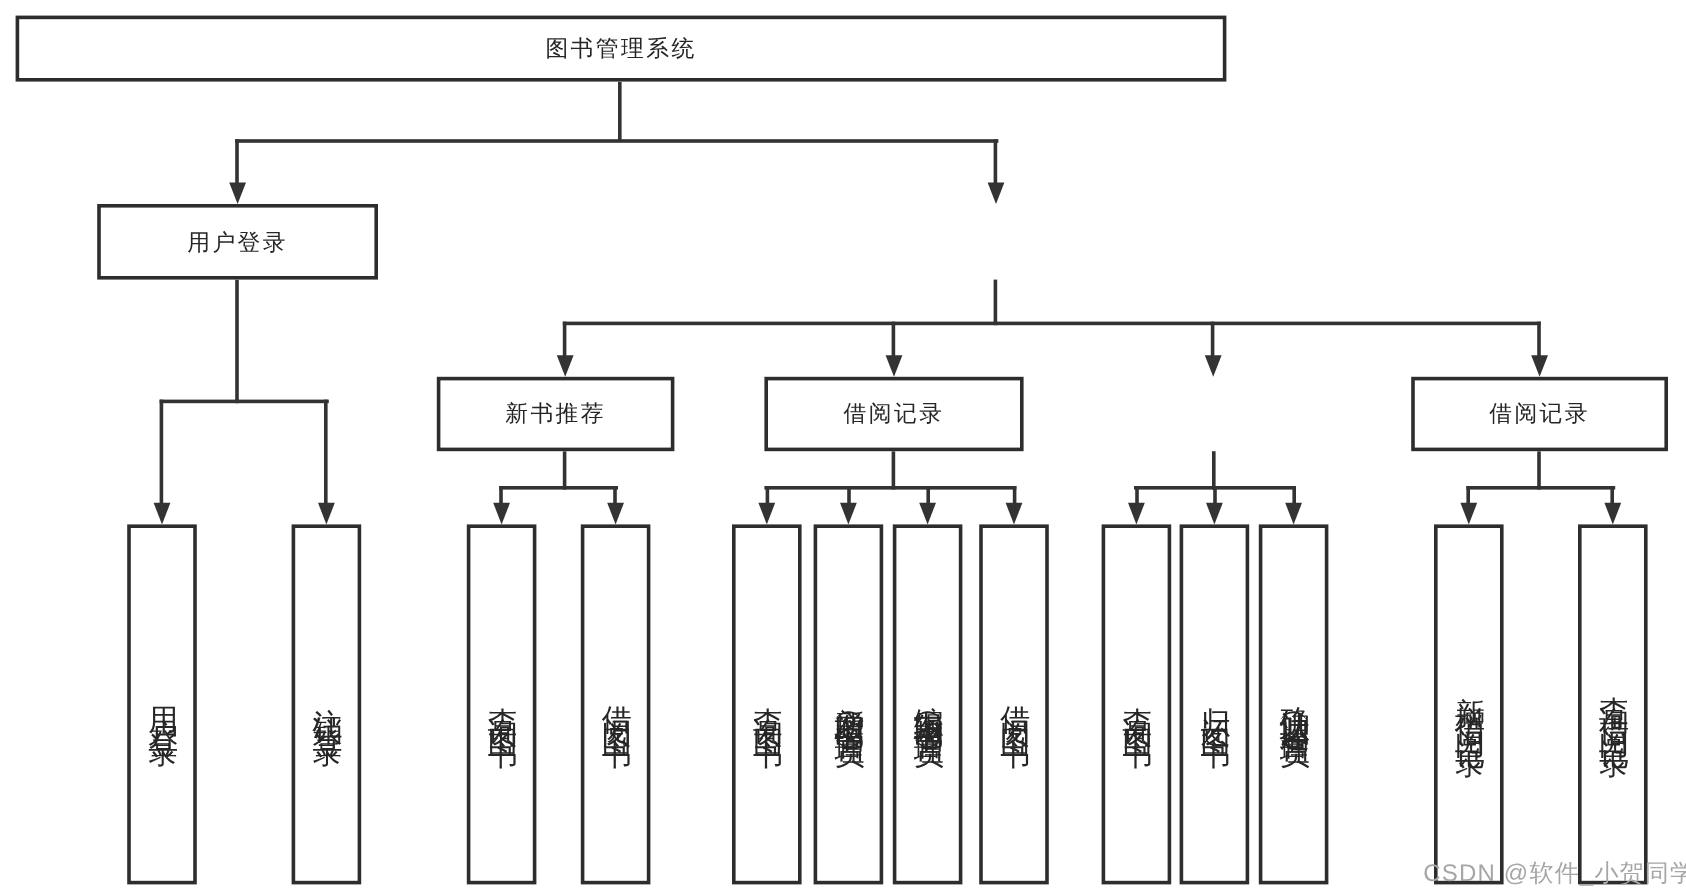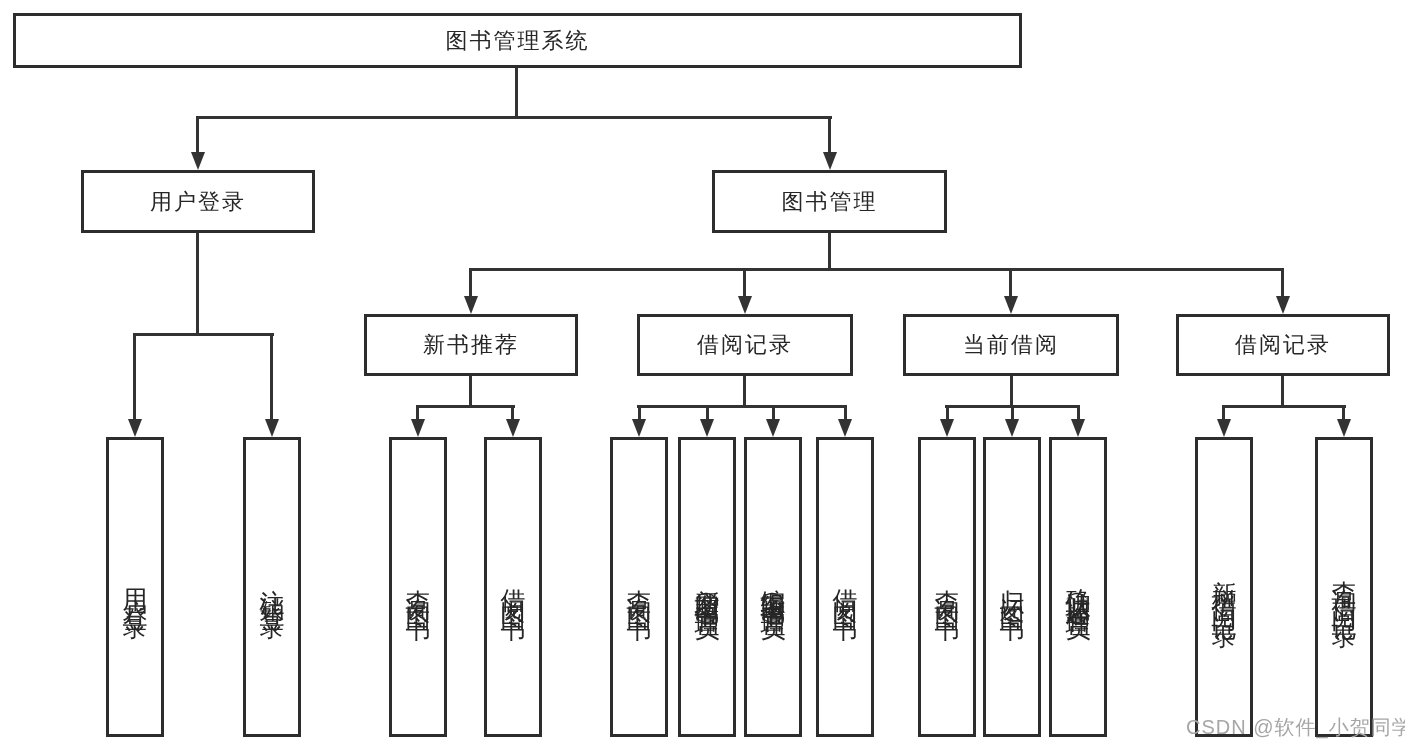--- a/index.html
+++ b/index.html
@@ -10,21 +10,21 @@
   }
   html,body{margin:0;padding:0;background:#ffffff;}
   .stage{
     position:relative;width:1405px;height:747px;background:#ffffff;overflow:hidden;
     font-family:"Liberation Sans","DejaVu Sans",sans-serif;color:var(--text);
   }
   .node{
     position:absolute;box-sizing:border-box;background:#ffffff;
     border:3px solid var(--box-border);
     display:flex;align-items:center;justify-content:center;
-    font-size:22px;letter-spacing:2px;white-space:nowrap;
+    font-size:19px;letter-spacing:2px;white-space:nowrap;
     z-index:2;
   }
   .leaf{font-size:25px;letter-spacing:0;}
   .vtxt{
     writing-mode:vertical-rl;
     letter-spacing:9px;
     line-height:1;
   }
   .vtxt.long{letter-spacing:4px;}
   .line{position:absolute;background:var(--line);z-index:1;}
@@ -50,50 +50,44 @@
   <div class="line" style="left:515px;top:68px;width:3px;height:50px"></div>
   <div class="line" style="left:196px;top:116px;width:636px;height:3px"></div>
   <div class="line" style="left:196px;top:116px;width:3px;height:38px"></div>
   <div class="line" style="left:828px;top:116px;width:3px;height:38px"></div>
   <div class="arrow" style="left:191px;top:152px"></div>
   <div class="arrow" style="left:823px;top:152px"></div>
 
   <div class="node" style="left:81px;top:170px;width:234px;height:63px">
     <span>用户登录</span>
   </div>
-  <div class="node" style="left:712px;top:170px;width:235px;height:63px">
-    <span>图书管理</span>
-  </div>
 
   <div class="line" style="left:196px;top:233px;width:3px;height:103px"></div>
   <div class="line" style="left:133px;top:333px;width:141px;height:3px"></div>
   <div class="line" style="left:133px;top:333px;width:3px;height:87px"></div>
   <div class="line" style="left:270px;top:333px;width:3px;height:87px"></div>
   <div class="arrow" style="left:128px;top:419px"></div>
   <div class="arrow" style="left:265px;top:419px"></div>
 
   <div class="line" style="left:828px;top:233px;width:3px;height:38px"></div>
   <div class="line" style="left:469px;top:268px;width:815px;height:3px"></div>
   <div class="line" style="left:469px;top:268px;width:3px;height:30px"></div>
   <div class="line" style="left:743px;top:268px;width:3px;height:30px"></div>
   <div class="line" style="left:1009px;top:268px;width:3px;height:30px"></div>
   <div class="line" style="left:1281px;top:268px;width:3px;height:30px"></div>
   <div class="arrow" style="left:464px;top:296px"></div>
   <div class="arrow" style="left:738px;top:296px"></div>
   <div class="arrow" style="left:1004px;top:296px"></div>
   <div class="arrow" style="left:1276px;top:296px"></div>
 
-  <div class="node" style="left:364px;top:314px;width:214px;height:62px">
+  <div class="node" style="left:364px;top:314px;width:198px;height:62px">
     <span>新书推荐</span>
   </div>
   <div class="node" style="left:637px;top:314px;width:216px;height:62px">
     <span>借阅记录</span>
-  </div>
-  <div class="node" style="left:903px;top:314px;width:216px;height:62px">
-    <span>当前借阅</span>
   </div>
   <div class="node" style="left:1176px;top:314px;width:214px;height:62px">
     <span>借阅记录</span>
   </div>
 
   <div class="line" style="left:469px;top:376px;width:3px;height:32px"></div>
   <div class="line" style="left:416px;top:405px;width:99px;height:3px"></div>
   <div class="line" style="left:416px;top:405px;width:3px;height:16px"></div>
   <div class="line" style="left:511px;top:405px;width:3px;height:16px"></div>
   <div class="arrow" style="left:411px;top:419px"></div>

